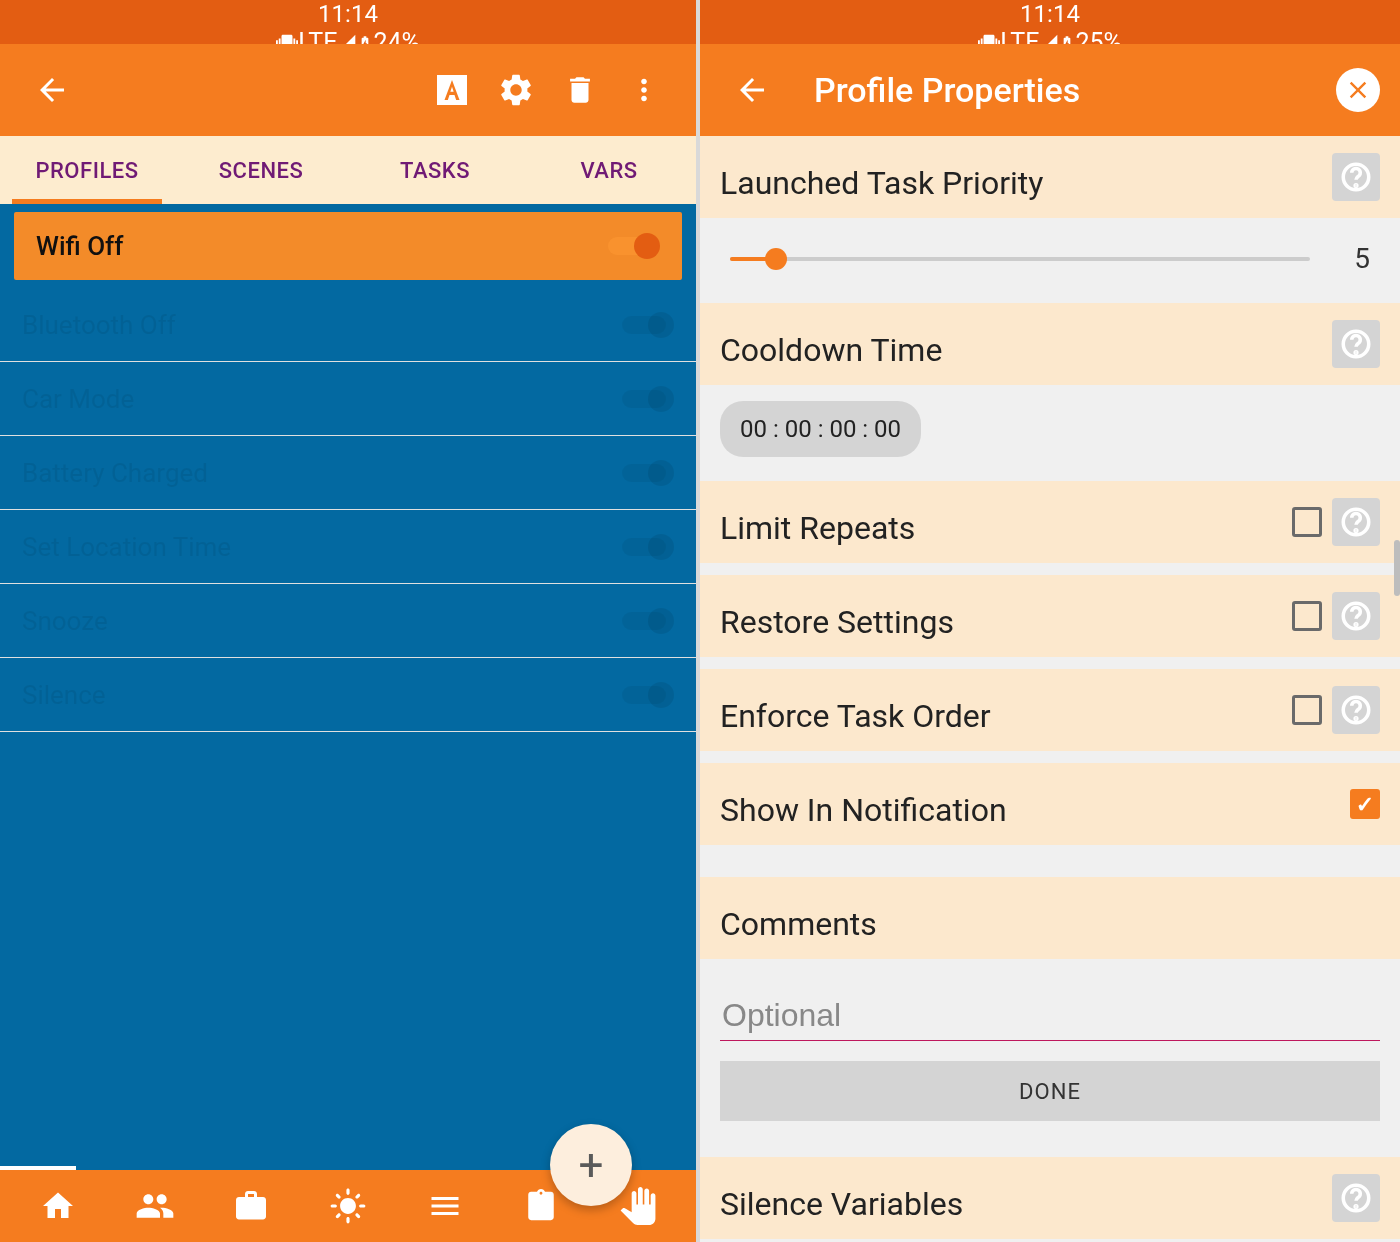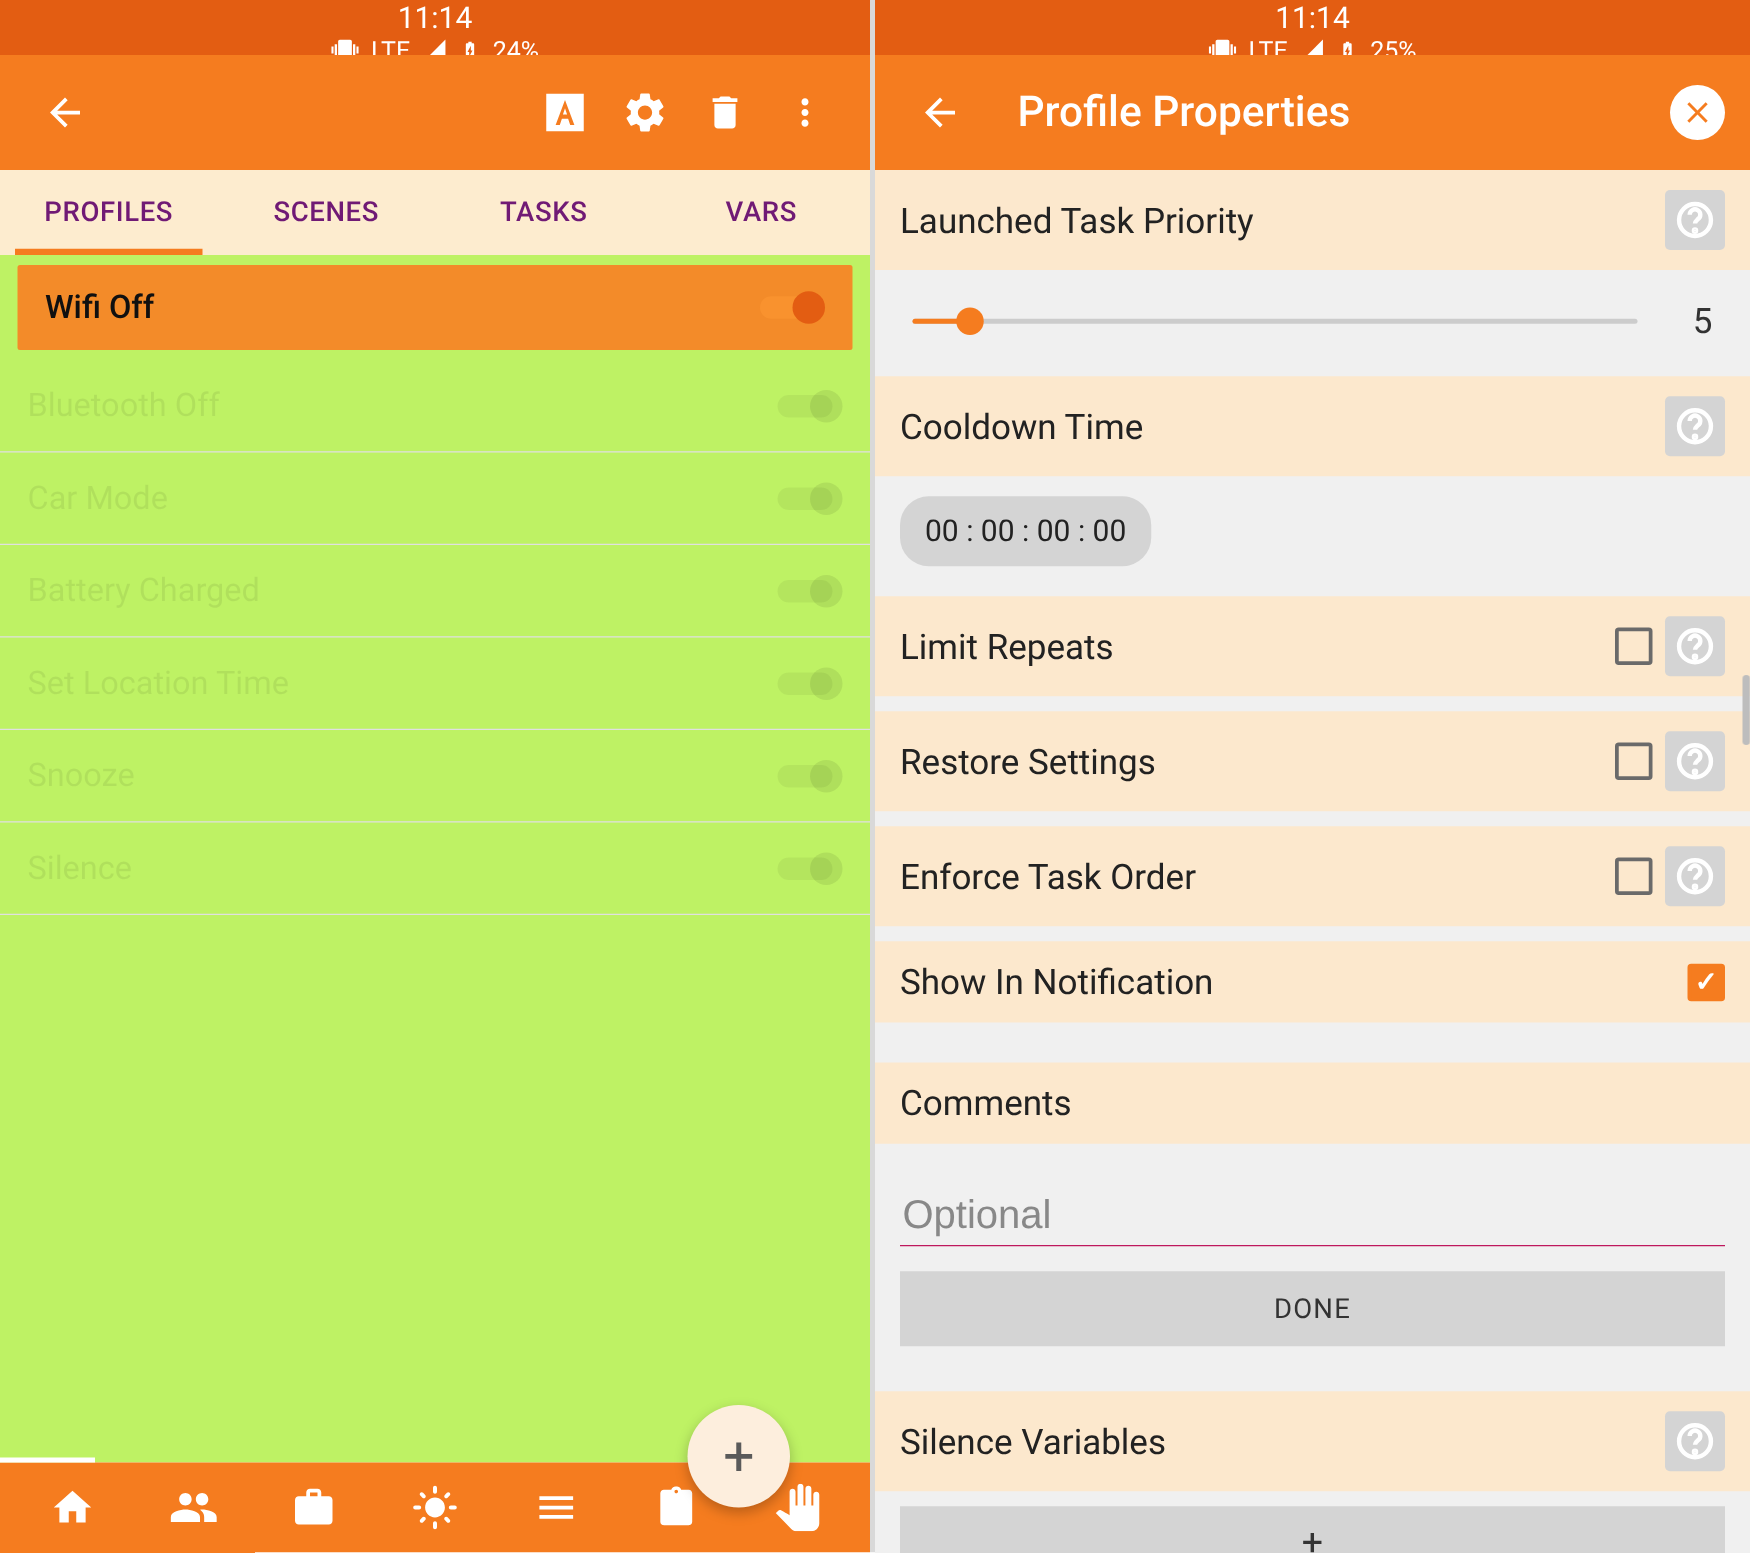--- a/index.html
+++ b/index.html
@@ -2,54 +2,54 @@
 <html><head>
 <meta charset="utf-8">
 <style>
   * { box-sizing: border-box; margin: 0; padding: 0; }
   html, body { width: 1400px; height: 1242px; font-family: Roboto, 'Segoe UI', Arial, sans-serif; background: #fff; }
   .container { display: flex; width: 1400px; height: 1242px; }
   .pane { width: 700px; height: 1242px; display: flex; flex-direction: column; position: relative; }
   .pane-left { border-right: 4px solid #d9d9d9; }
   
   .statusbar { height: 44px; background: #e35d12; color: #fff; display: flex; align-items: center; padding: 0 18px; font-size: 24px; justify-content: space-between; flex-direction: column; }
-  .status-right { display: flex; align-items: center; gap: 10px; font-size: 20px; }
+  .status-right { display: flex; align-items: center; font-size: 25px; }
   .status-right svg { fill: #fff; }
   
   .actionbar { height: 92px; background: #f57c1f; color: #fff; display: flex; align-items: center; padding: 0 20px; }
   .actionbar .title { font-size: 34px; font-weight: 500; margin-left: 30px; }
   .actionbar .spacer { flex: 1; }
   .actionbar .iconbtn { width: 64px; height: 64px; display: flex; align-items: center; justify-content: center; }
   .actionbar .iconbtn svg { fill: #fff; }
   .close-circle { width: 44px; height: 44px; background: #fff; border-radius: 50%; display: flex; align-items: center; justify-content: center; }
   .close-circle svg { fill: #f57c1f; }
   
   .tabs { height: 68px; background: #fdeccf; display: flex; align-items: stretch; }
   .tab { flex: 1; display: flex; align-items: center; justify-content: center; font-size: 22px; font-weight: 500; color: #701a75; letter-spacing: 0.5px; position: relative; }
   .tab.active::after { content: ''; position: absolute; bottom: 0; left: 12px; right: 12px; height: 5px; background: #f57c1f; }
   
-  .profile-list { flex: 1; background: #bef264; overflow: hidden; position: relative; }
+  .profile-list { flex: 1; background: #0369a1; overflow: hidden; position: relative; }
   .profile-item { height: 74px; display: flex; align-items: center; padding: 0 22px; font-size: 26px; color: #222; border-bottom: 1px solid #e0e0e0; position: relative; }
   .profile-item.selected { background: #f38b29; color: #101010; font-weight: 500; margin: 8px 14px; border-radius: 2px; border: none; height: 68px; }
   .profile-item.faded { color: rgba(0,0,0,0.07); }
   .profile-item .switch { margin-left: auto; width: 52px; height: 30px; position: relative; }
   .switch-track { width: 44px; height: 18px; border-radius: 9px; background: rgba(255,153,51,0.5); position: absolute; top: 6px; }
   .switch-thumb { width: 26px; height: 26px; border-radius: 50%; background: #e35d12; position: absolute; right: 0; top: 2px; }
   .faded .switch-thumb { background: rgba(0,0,0,0.08); }
   .faded .switch-track { background: rgba(0,0,0,0.05); }
   
   .bottombar { height: 72px; background: #f57c1f; display: flex; align-items: center; justify-content: space-around; padding: 0 10px; position: relative; }
   .bottombar .iconbtn { width: 60px; height: 60px; display: flex; align-items: center; justify-content: center; }
   .bottombar svg { fill: #fff; }
   .fab { position: absolute; right: 64px; bottom: 36px; width: 82px; height: 82px; border-radius: 50%; background: #fdeedd; box-shadow: 0 4px 10px rgba(0,0,0,0.25); display: flex; align-items: center; justify-content: center; font-size: 44px; color: #5a5a5a; z-index: 5; }
   .bottom-progress { position: absolute; top: -4px; left: 0; height: 4px; width: 76px; background: #fff; }
   
   .settings-scroll { flex: 1; background: #f0f0f0; overflow-y: auto; padding-bottom: 20px; }
   .section-header { background: #fce8cd; padding: 16px 20px; display: flex; align-items: center; margin-bottom: 12px; }
-  .section-header .label { font-size: 28px; color: #222; flex: 1; }
+  .section-header .label { font-size: 32px; color: #222; flex: 1; margin-top: 12px; }
   .help-btn { width: 48px; height: 48px; background: #d4d4d4; border-radius: 4px; display: flex; align-items: center; justify-content: center; margin-left: 10px; }
   .help-btn svg { stroke: #fff; fill: none; }
   .checkbox { width: 30px; height: 30px; border: 3px solid #6a6a6a; border-radius: 3px; display: flex; align-items: center; justify-content: center; margin-left: 10px; }
   .checkbox.checked { background: #f57c1f; border-color: #f57c1f; }
   .checkbox.checked::after { content: '✓'; color: #fff; font-size: 22px; font-weight: bold; }
   .slider-row { display: flex; align-items: center; padding: 12px 30px 28px 30px; gap: 30px; }
   .slider { flex: 1; height: 24px; position: relative; }
   .slider-track { height: 4px; background: #ccc; position: absolute; top: 10px; width: 100%; border-radius: 2px; }
   .slider-fill { height: 4px; background: #f57c1f; position: absolute; top: 10px; width: 8%; border-radius: 2px; }
   .slider-thumb { width: 22px; height: 22px; border-radius: 50%; background: #f57c1f; position: absolute; top: 1px; left: 8%; transform: translateX(-50%); }

